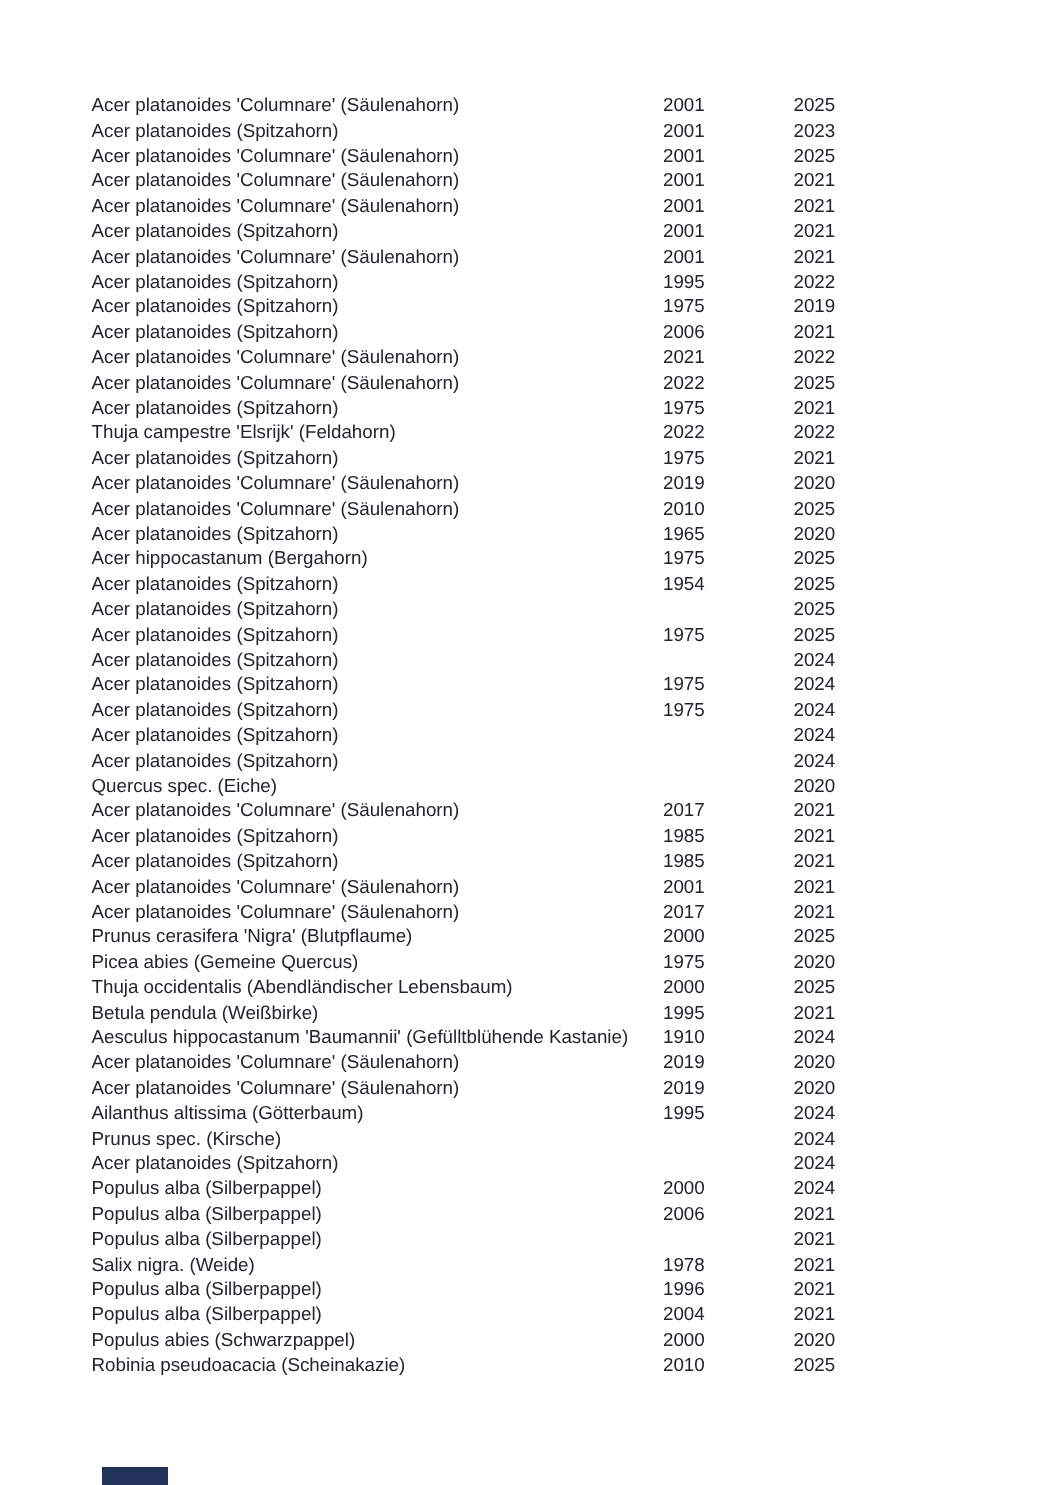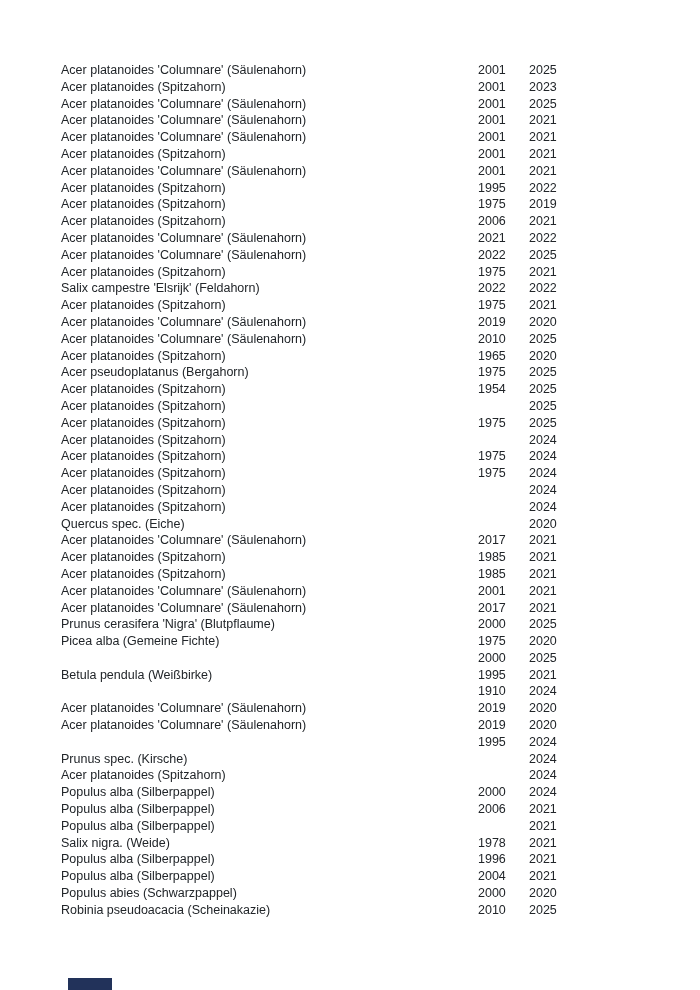--- a/index.html
+++ b/index.html
@@ -18,21 +18,21 @@
     color:#212529;
     font-size:12.5px;
   }
   .row{
     position:relative;
     height:16.8px;
     line-height:16.8px;
     white-space:nowrap;
   }
   .row .name{position:absolute;left:0;}
-  .row .y1{position:absolute;left:417px;}
+  .row .y1{position:absolute;left:381px;}
   .row .y2{position:absolute;left:468px;}
   .footer-bar{
     position:absolute;
     left:68px;
     top:978px;
     width:44px;
     height:12px;
     background:#22325a;
   }
 </style>
@@ -99,21 +99,21 @@
       <span class="name">Acer platanoides 'Columnare' (Säulenahorn)</span>
       <span class="y1">2022</span>
       <span class="y2">2025</span>
     </div>
     <div class="row">
       <span class="name">Acer platanoides (Spitzahorn)</span>
       <span class="y1">1975</span>
       <span class="y2">2021</span>
     </div>
     <div class="row">
-      <span class="name">Salix campestre 'Elsrijk' (Feldahorn)</span>
+      <span class="name">Thuja campestre 'Elsrijk' (Feldahorn)</span>
       <span class="y1">2022</span>
       <span class="y2">2022</span>
     </div>
     <div class="row">
       <span class="name">Acer platanoides (Spitzahorn)</span>
       <span class="y1">1975</span>
       <span class="y2">2021</span>
     </div>
     <div class="row">
       <span class="name">Acer platanoides 'Columnare' (Säulenahorn)</span>
@@ -124,21 +124,21 @@
       <span class="name">Acer platanoides 'Columnare' (Säulenahorn)</span>
       <span class="y1">2010</span>
       <span class="y2">2025</span>
     </div>
     <div class="row">
       <span class="name">Acer platanoides (Spitzahorn)</span>
       <span class="y1">1965</span>
       <span class="y2">2020</span>
     </div>
     <div class="row">
-      <span class="name">Acer pseudoplatanus (Bergahorn)</span>
+      <span class="name">Acer hippocastanum (Bergahorn)</span>
       <span class="y1">1975</span>
       <span class="y2">2025</span>
     </div>
     <div class="row">
       <span class="name">Acer platanoides (Spitzahorn)</span>
       <span class="y1">1954</span>
       <span class="y2">2025</span>
     </div>
     <div class="row">
       <span class="name">Acer platanoides (Spitzahorn)</span>
@@ -204,48 +204,51 @@
       <span class="name">Acer platanoides 'Columnare' (Säulenahorn)</span>
       <span class="y1">2017</span>
       <span class="y2">2021</span>
     </div>
     <div class="row">
       <span class="name">Prunus cerasifera 'Nigra' (Blutpflaume)</span>
       <span class="y1">2000</span>
       <span class="y2">2025</span>
     </div>
     <div class="row">
-      <span class="name">Picea alba (Gemeine Fichte)</span>
-      <span class="y1">1975</span>
-      <span class="y2">2020</span>
-    </div>
-    <div class="row">
+      <span class="name">Picea abies (Gemeine Quercus)</span>
+      <span class="y1">1975</span>
+      <span class="y2">2020</span>
+    </div>
+    <div class="row">
+      <span class="name">Thuja occidentalis (Abendländischer Lebensbaum)</span>
       <span class="y1">2000</span>
       <span class="y2">2025</span>
     </div>
     <div class="row">
       <span class="name">Betula pendula (Weißbirke)</span>
       <span class="y1">1995</span>
       <span class="y2">2021</span>
     </div>
     <div class="row">
+      <span class="name">Aesculus hippocastanum 'Baumannii' (Gefülltblühende Kastanie)</span>
       <span class="y1">1910</span>
       <span class="y2">2024</span>
     </div>
     <div class="row">
       <span class="name">Acer platanoides 'Columnare' (Säulenahorn)</span>
       <span class="y1">2019</span>
       <span class="y2">2020</span>
     </div>
     <div class="row">
       <span class="name">Acer platanoides 'Columnare' (Säulenahorn)</span>
       <span class="y1">2019</span>
       <span class="y2">2020</span>
     </div>
     <div class="row">
+      <span class="name">Ailanthus altissima (Götterbaum)</span>
       <span class="y1">1995</span>
       <span class="y2">2024</span>
     </div>
     <div class="row">
       <span class="name">Prunus spec. (Kirsche)</span>
       <span class="y1"></span>
       <span class="y2">2024</span>
     </div>
     <div class="row">
       <span class="name">Acer platanoides (Spitzahorn)</span>

